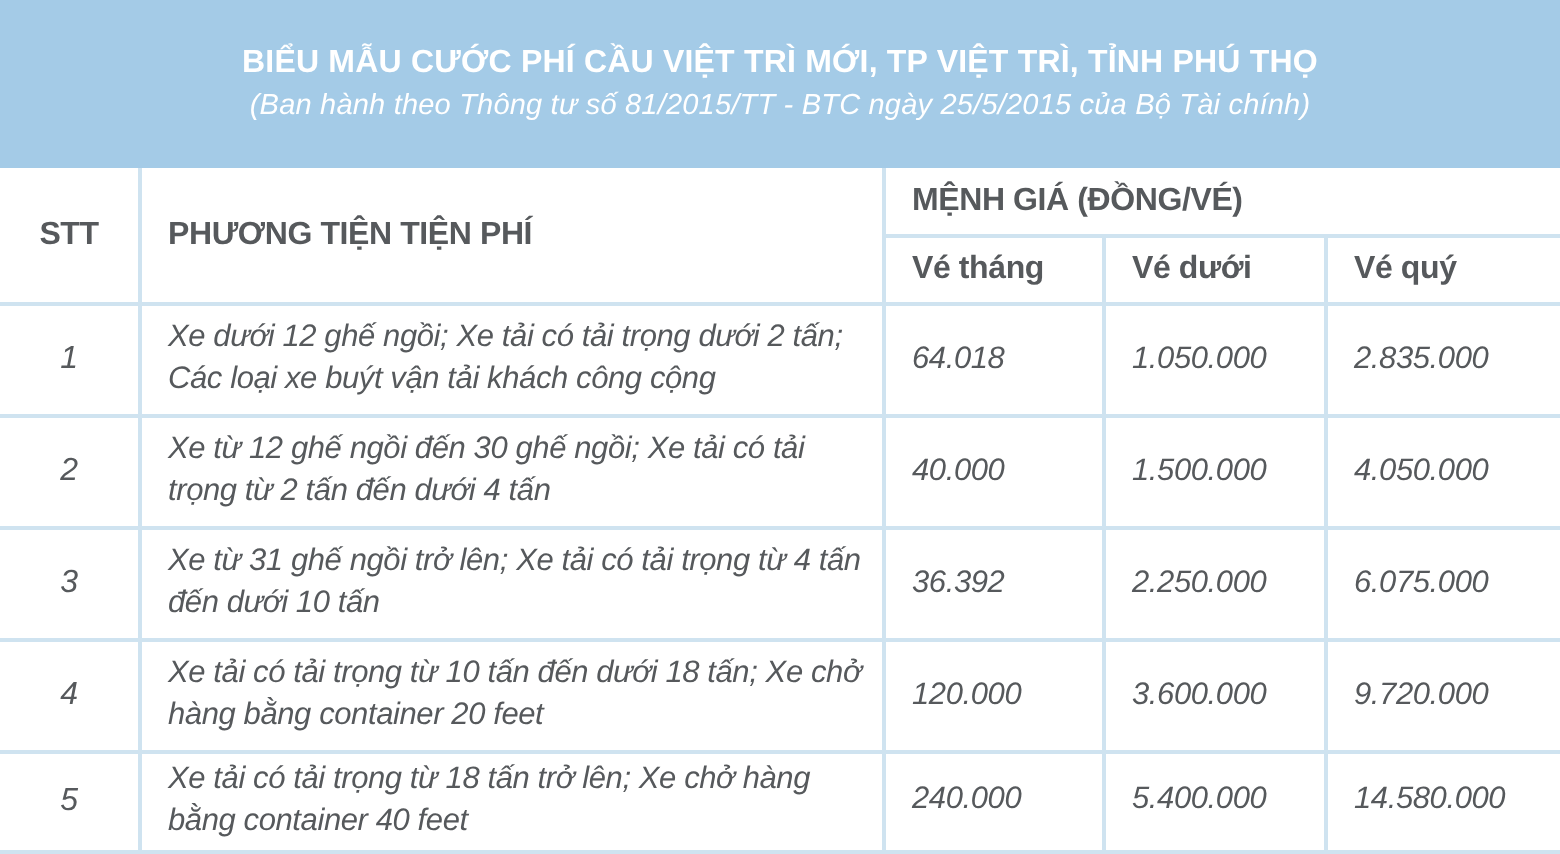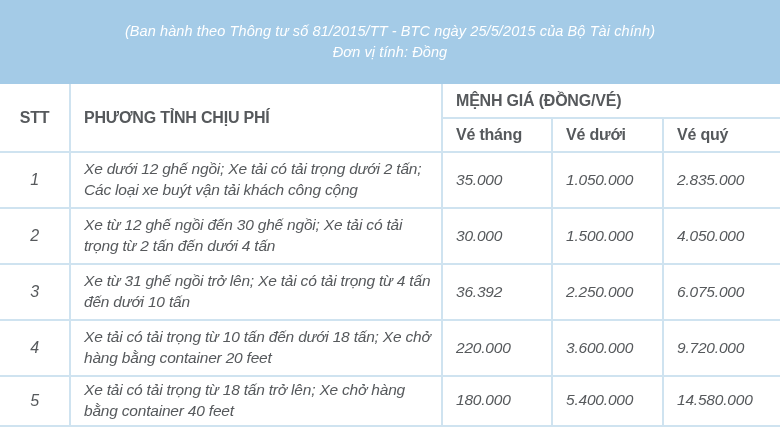--- a/index.html
+++ b/index.html
@@ -54,77 +54,77 @@
     height: 10px; display: flex;
     border-top: 2px solid #cfe3f0;
   }
   .bottom-strip .left  { width: 70px; background: #d9d9d9; border-right: 2px solid #e9eef2; }
   .bottom-strip .right { flex: 1; background: #f1f6fa; }
 </style>
 </head>
 <body>
 
 <div class="banner">
+  <div class="title">BIỂU MẪU CƯỚC PHÍ CẦU VIỆT TRÌ MỚI, TP VIỆT TRÌ, TỈNH PHÚ THỌ</div>
   <div class="subtitle">(Ban hành theo Thông tư số 81/2015/TT - BTC ngày 25/5/2015 của Bộ Tài chính)</div>
-  <div class="unit">Đơn vị tính: Đồng</div>
 </div>
 
 <table class="fee">
   <colgroup>
     <col style="width:70px">
       <col style="width:372px">
     <col style="width:110px">
       <col style="width:111px">
       <col style="width:117px">
   </colgroup>
   <thead>
     <tr>
       <th class="center" rowspan="2">STT</th>
-      <th rowspan="2">PHƯƠNG TỈNH CHỊU PHÍ</th>
+      <th rowspan="2">PHƯƠNG TIỆN TIỆN PHÍ</th>
       <th colspan="3">MỆNH GIÁ (ĐỒNG/VÉ)</th>
     </tr>
     <tr>
       <th>Vé tháng</th>
       <th>Vé dưới</th>
       <th>Vé quý</th>
     </tr>
   </thead>
   <tbody>
     <tr>
       <td class="stt">1</td>
       <td>Xe dưới 12 ghế ngồi; Xe tải có tải trọng dưới 2 tấn; Các loại xe buýt vận tải khách công cộng</td>
-      <td>35.000</td>
+      <td>64.018</td>
       <td>1.050.000</td>
       <td>2.835.000</td>
     </tr>
     <tr>
       <td class="stt">2</td>
       <td>Xe từ 12 ghế ngồi đến 30 ghế ngồi; Xe tải có tải trọng từ 2 tấn đến dưới 4 tấn</td>
-      <td>30.000</td>
+      <td>40.000</td>
       <td>1.500.000</td>
       <td>4.050.000</td>
     </tr>
     <tr>
       <td class="stt">3</td>
       <td>Xe từ 31 ghế ngồi trở lên; Xe tải có tải trọng từ 4 tấn đến dưới 10 tấn</td>
       <td>36.392</td>
       <td>2.250.000</td>
       <td>6.075.000</td>
     </tr>
     <tr>
       <td class="stt">4</td>
       <td>Xe tải có tải trọng từ 10 tấn đến dưới 18 tấn; Xe chở hàng bằng container 20 feet</td>
-      <td>220.000</td>
+      <td>120.000</td>
       <td>3.600.000</td>
       <td>9.720.000</td>
     </tr>
     <tr>
       <td class="stt">5</td>
       <td>Xe tải có tải trọng từ 18 tấn trở lên; Xe chở hàng bằng container 40 feet</td>
-      <td>180.000</td>
+      <td>240.000</td>
       <td>5.400.000</td>
       <td>14.580.000</td>
     </tr>
   </tbody>
 </table>
 
 <div class="bottom-strip">
   <div class="left"></div>
   <div class="right"></div>
 </div>

